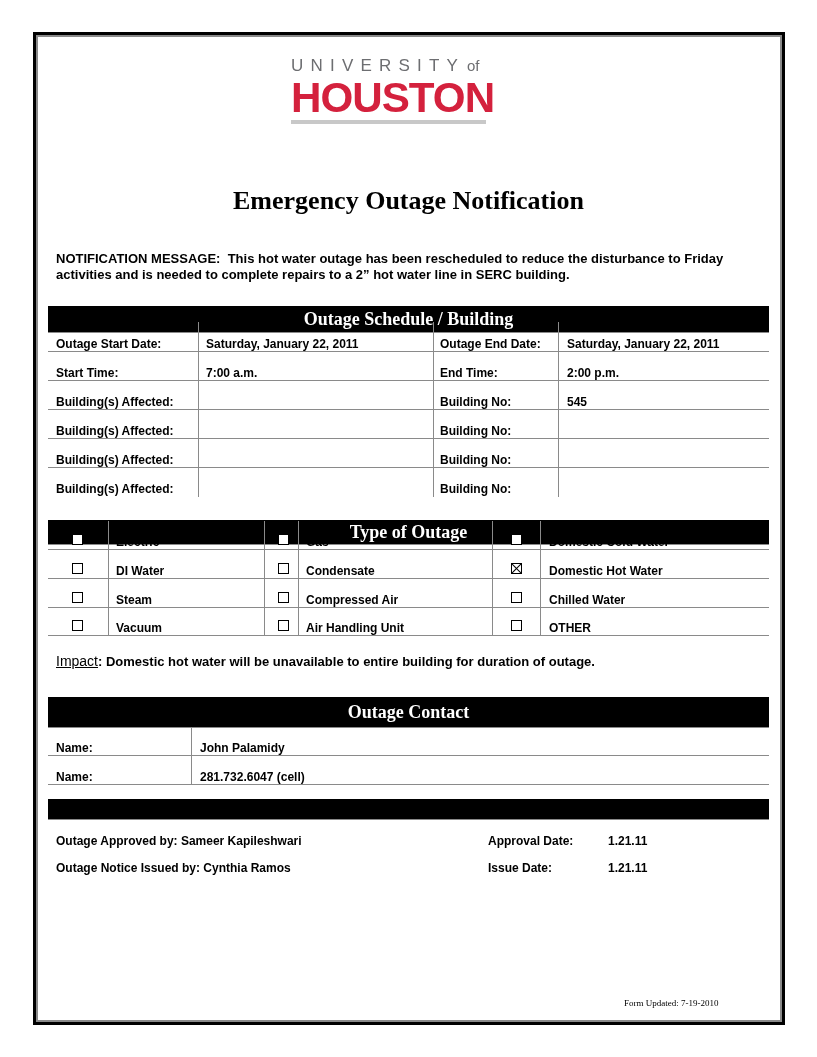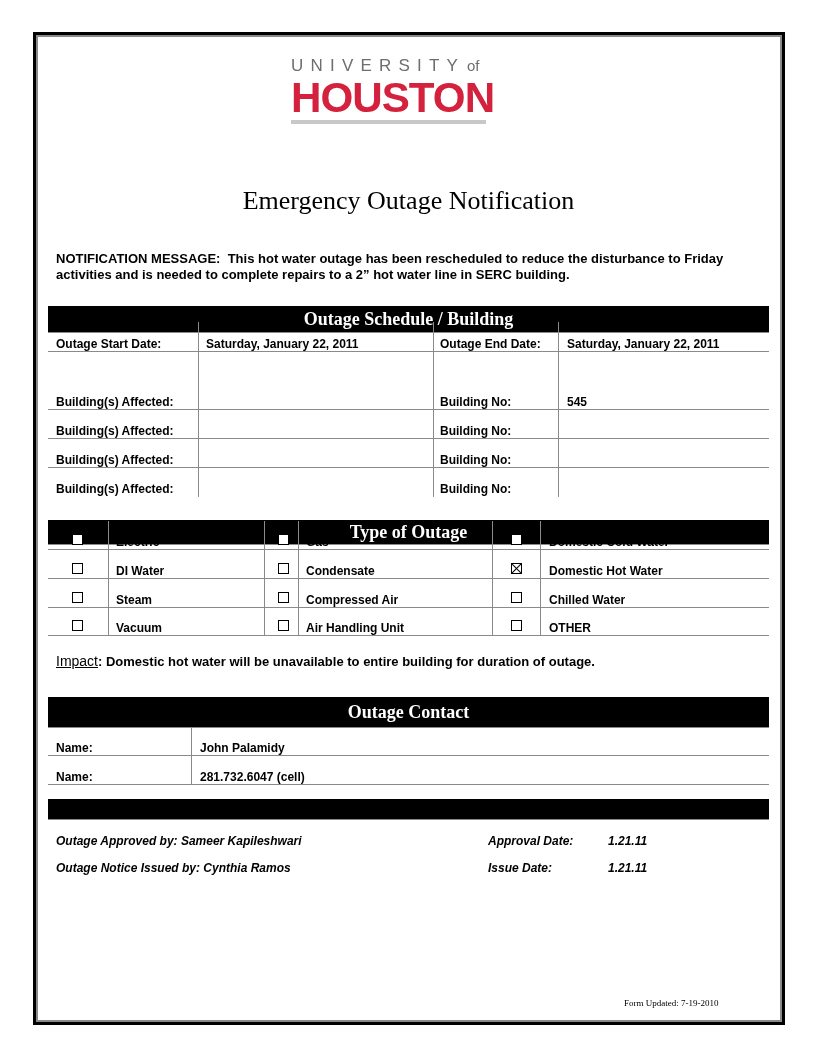--- a/index.html
+++ b/index.html
@@ -7,21 +7,21 @@
   .frame-outer { position: absolute; left: 33px; top: 32px; width: 752px; height: 993px; border: 3px solid #000; box-sizing: border-box; }
   .frame-inner { position: absolute; left: 36px; top: 35px; width: 746px; height: 987px; border-left: 2px solid #8a8a8a; border-top: 2px solid #8a8a8a; border-right: 2px solid #8a8a8a; border-bottom: 2px solid #8a8a8a; box-sizing: border-box; }
 
   .logo { position: absolute; left: 291px; top: 56px; width: 200px; text-align: left; }
   .logo-univ { font-size: 17px; letter-spacing: 7.2px; color: #6d6e71; font-weight: normal; line-height: 20px; }
   .logo-univ .of { letter-spacing: 0; font-size: 15px; margin-left: 2px; }
   .logo-houston { font-size: 43px; font-weight: bold; color: #d4213d; line-height: 40px; margin-top: 1px; letter-spacing: -1px; transform: scaleX(0.98); transform-origin: left; }
   .logo-rule { width: 195px; height: 4px; background: #c8c8c8; margin-top: 3px; }
   .logo-plant { font-size: 25px; color: #8a8b8d; line-height: 30px; margin-top: 2px; }
 
-  .title { position: absolute; left: 0; width: 817px; top: 186px; text-align: center; font-family: "Liberation Serif", serif; font-weight: normal; font-size: 26px; }
+  .title { position: absolute; left: 0; width: 817px; top: 186px; text-align: center; font-family: "Liberation Serif", serif; font-weight: bold; font-size: 26px; }
 
   .message { position: absolute; left: 56px; top: 251px; width: 710px; font-size: 13px; font-weight: bold; line-height: 16px; }
 
   .bar { position: absolute; left: 48px; width: 721px; background: #000; color: #fff; font-family: "Liberation Serif", serif; font-weight: bold; text-align: center; box-shadow: 0 1px 0 #8a8a8a; }
   .bar-schedule { top: 306px; height: 26px; line-height: 26px; font-size: 18px; }
   .bar-type { top: 497px; height: 24px; line-height: 24px; font-size: 18px; margin-top: 23px; }
   .bar-contact { top: 697px; height: 30px; line-height: 30px; font-size: 18px; }
   .bar-blank { top: 799px; height: 20px; }
 
   .grid { position: absolute; left: 48px; width: 721px; }
@@ -30,21 +30,21 @@
   .vline { position: absolute; width: 1px; background: #8a8a8a; }
 
   .cb { position: absolute; width: 11px; height: 11px; border: 1px solid #000; box-sizing: border-box; background: #fff; }
   .cb.checked::before, .cb.checked::after { content: ""; position: absolute; left: 4px; top: -2px; width: 1px; height: 13px; background: #000; }
   .cb.checked::before { transform: rotate(45deg); }
   .cb.checked::after { transform: rotate(-45deg); }
 
   .impact { position: absolute; left: 56px; top: 653px; font-size: 13px; font-weight: bold; }
   .impact .u { text-decoration: underline; font-size: 14px; font-weight: normal; }
 
-  .footer-line { position: absolute; font-size: 12px; font-weight: bold; font-style: italic; }
+  .footer-line { position: absolute; font-size: 12px; font-weight: bold; }
   .form-updated { position: absolute; left: 624px; top: 998px; font-family: "Liberation Serif", serif; font-size: 9px; }
 </style>
 </head>
 <body>
 
 <div class="frame-outer"></div>
 <div class="frame-inner"></div>
 
 <div class="logo">
   <div class="logo-univ"><span>UNIVERSITY</span><span class="of">of</span></div>
@@ -64,20 +64,26 @@
 <div class="grid" style="top:322px; height:175px;">
   <div class="vline" style="left:150px; top:0; height:175px;"></div>
   <div class="vline" style="left:385px; top:0; height:175px;"></div>
   <div class="vline" style="left:510px; top:0; height:175px;"></div>
 
   <div class="row" style="top:0; height:30px;">
     <div class="cell" style="left:8px; top:15px;">Outage Start Date:</div>
     <div class="cell" style="left:158px; top:15px;">Saturday, January 22, 2011</div>
     <div class="cell" style="left:392px; top:15px;">Outage End Date:</div>
     <div class="cell" style="left:519px; top:15px;">Saturday, January 22, 2011</div>
+  </div>
+  <div class="row" style="top:30px; height:29px;">
+    <div class="cell" style="left:8px; top:14px;">Start Time:</div>
+    <div class="cell" style="left:158px; top:14px;">7:00 a.m.</div>
+    <div class="cell" style="left:392px; top:14px;">End Time:</div>
+    <div class="cell" style="left:519px; top:14px;">2:00 p.m.</div>
   </div>
   <div class="row" style="top:59px; height:29px;">
     <div class="cell" style="left:8px; top:14px;">Building(s) Affected:</div>
     <div class="cell" style="left:392px; top:14px;">Building No:</div>
     <div class="cell" style="left:519px; top:14px;">545</div>
   </div>
   <div class="row" style="top:88px; height:29px;">
     <div class="cell" style="left:8px; top:14px;">Building(s) Affected:</div>
     <div class="cell" style="left:158px; top:14px;"></div>
     <div class="cell" style="left:392px; top:14px;">Building No:</div>

